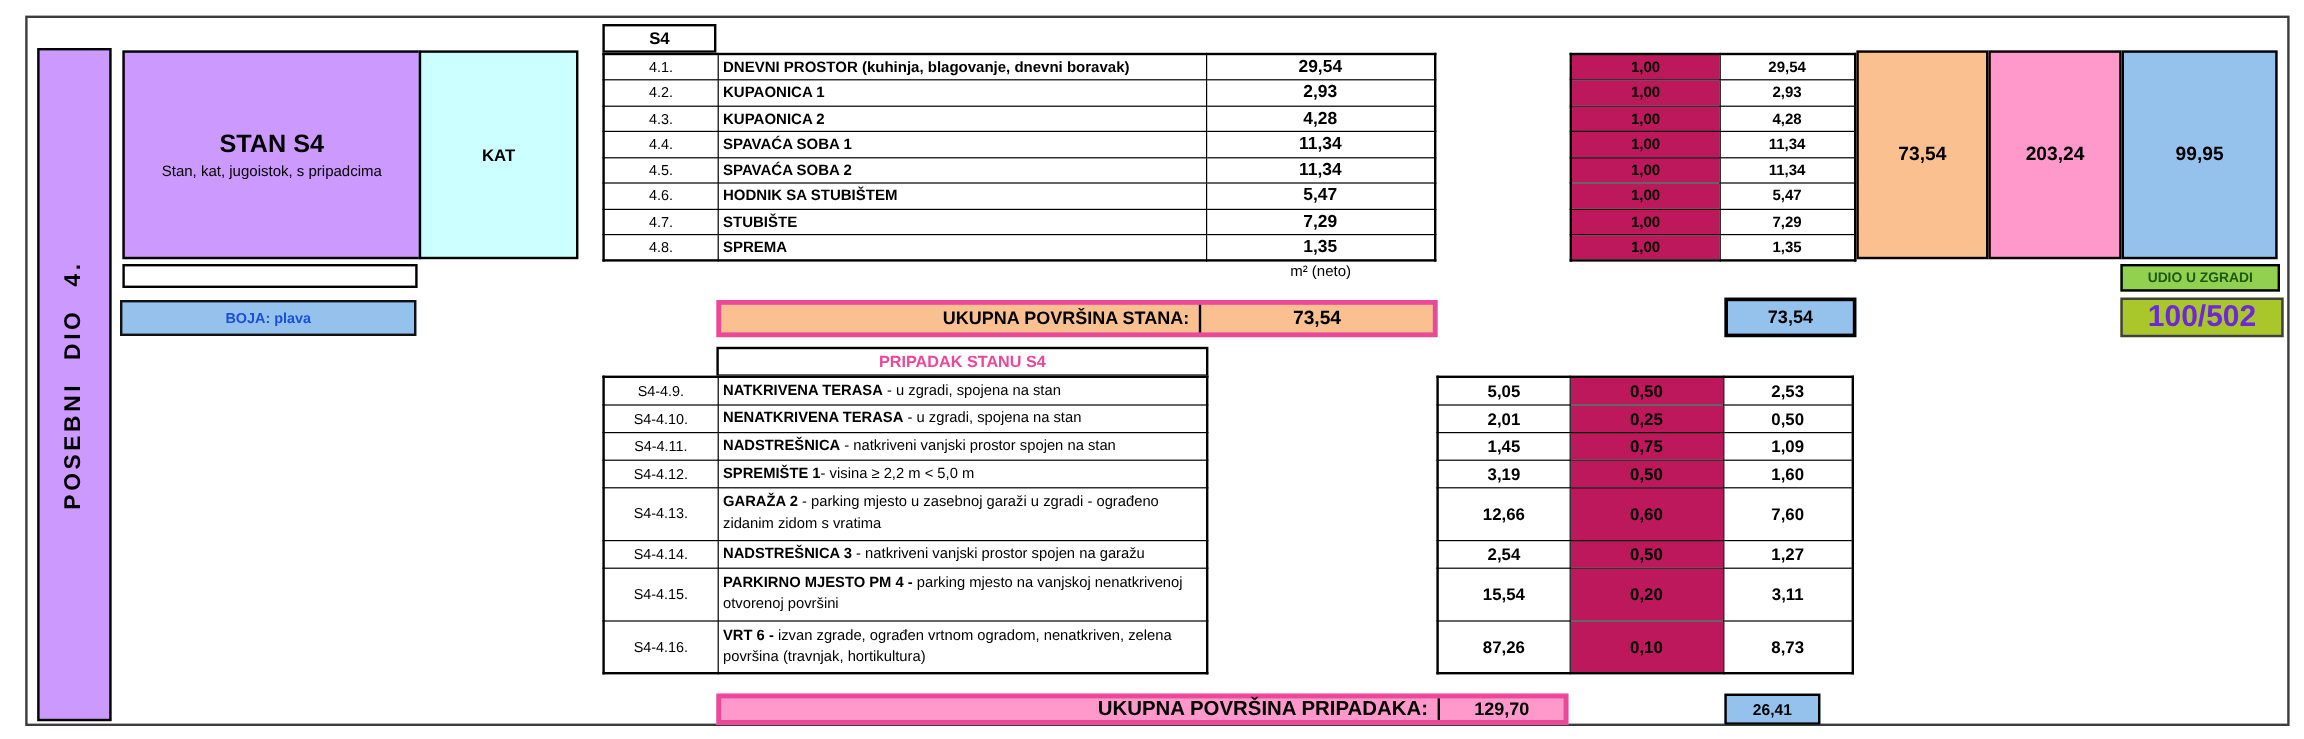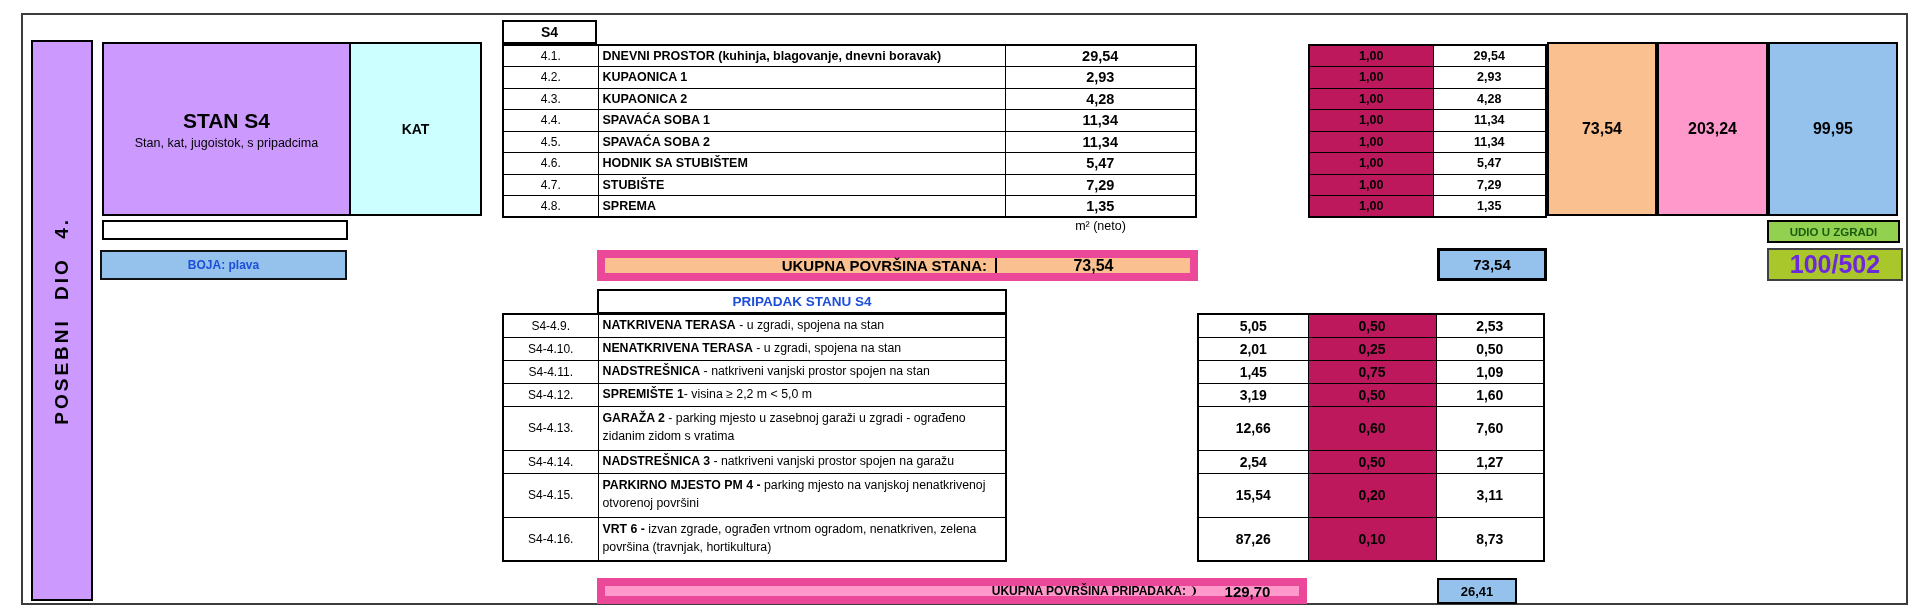--- a/index.html
+++ b/index.html
@@ -26,39 +26,39 @@
   #main-right { left:1308px; top:44px; width:239px; }
   #main-right td { height:21.5px; text-align:center; font-weight:bold; font-size:12.5px; }
   td.coefc { background:#be185d; }
   .block { border:2px solid #000; display:flex; align-items:center; justify-content:center; font-weight:bold; font-size:16px; }
   .blk-orange { left:1547px; top:42px; width:110px; height:174px; background:#FAC090; }
   .blk-pink { left:1657px; top:42px; width:111px; height:174px; background:#FF99CC; }
   .blk-blue { left:1768px; top:42px; width:130px; height:174px; background:#94C2ED; }
   .m2note { left:1004px; top:219px; width:193px; text-align:center; font-size:12.5px; }
   .udio { left:1767px; top:220px; width:133px; height:23px; background:#92D050; border:2px solid #000; display:flex; align-items:center; justify-content:center; font-weight:bold; font-size:11.5px; color:#1c5a10; }
   .share { left:1767px; top:248px; width:136px; height:33px; background:#A9C62B; border:2px solid #404040; display:flex; align-items:center; justify-content:center; font-weight:bold; font-size:25px; color:#6d28d9; }
-  .totalrow { display:flex; border:8px solid #ec4899; }
+  .totalrow { display:flex; border:4px solid #ec4899; }
   .totalrow .lbl { flex:1; display:flex; align-items:center; justify-content:flex-end; padding-right:8px; font-weight:bold; border-right:2px solid #000; }
   .totalrow .val { display:flex; align-items:center; justify-content:center; font-weight:bold; }
   .total-stan { left:597px; top:250px; width:601px; height:31px; background:#FAC090; }
   .total-stan .lbl { font-size:15px; }
   .total-stan .val { width:193px; font-size:16px; }
   .bluebox { background:#94C2ED; display:flex; align-items:center; justify-content:center; font-weight:bold; }
   .blue73 { left:1437px; top:248px; width:110px; height:33px; border:3px solid #000; font-size:15px; }
   .blue26 { left:1437px; top:578px; width:80px; height:26px; border:2px solid #000; font-size:13px; }
-  .annexhead { left:597px; top:289px; width:410px; height:25px; border:2px solid #000; background:#fff; display:flex; align-items:center; justify-content:center; font-weight:bold; font-size:13.5px; color:#1d4ed8; }
+  .annexhead { left:597px; top:289px; width:410px; height:25px; border:2px solid #000; background:#fff; display:flex; align-items:center; justify-content:center; font-weight:bold; font-size:13.5px; color:#ec4899; }
   #annex-left { left:502px; top:313px; width:505px; }
   #annex-left td { height:23px; }
   #annex-left tr.tall td { height:44px; }
   #annex-left td.namec { font-size:12.3px; padding:1px 4px; line-height:1.45; }
   #annex-right { left:1197px; top:313px; width:348px; }
   #annex-right td { height:23px; text-align:center; font-weight:bold; font-size:14px; }
   #annex-right tr.tall td { height:44px; }
   .total-prip { left:597px; top:578px; width:710px; height:26px; background:#FF99CC; }
-  .total-prip .lbl { font-size:12px;border-radius:10px; }
+  .total-prip .lbl { font-size:17px; }
   .total-prip .val { width:103px; font-size:15px; }
 </style>
 </head>
 <body>
 
 <div class="abs frame"></div>
 
 <div class="abs band">
   <div class="band-label">POSEBNI DIO 4.</div>
 </div>

